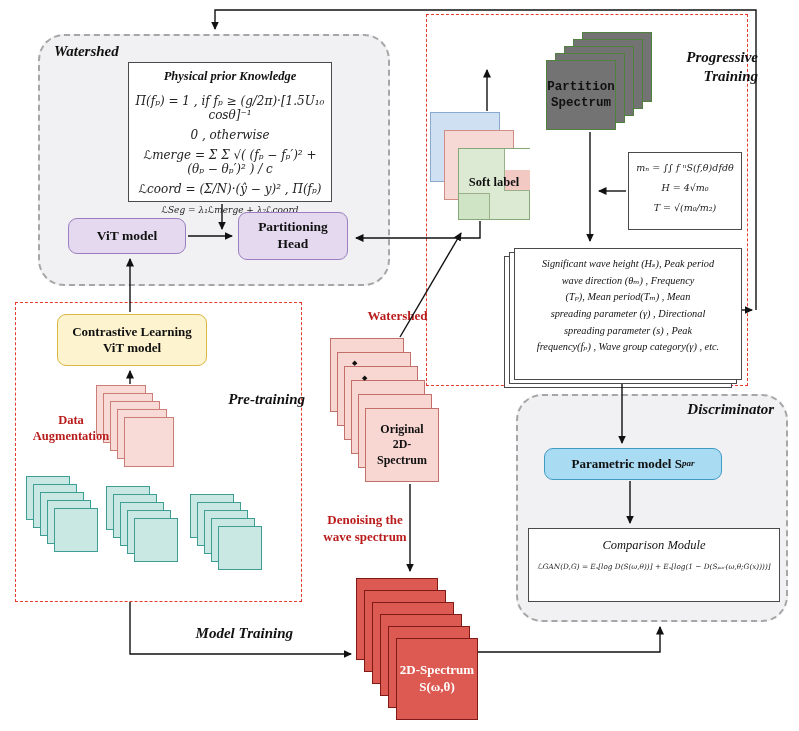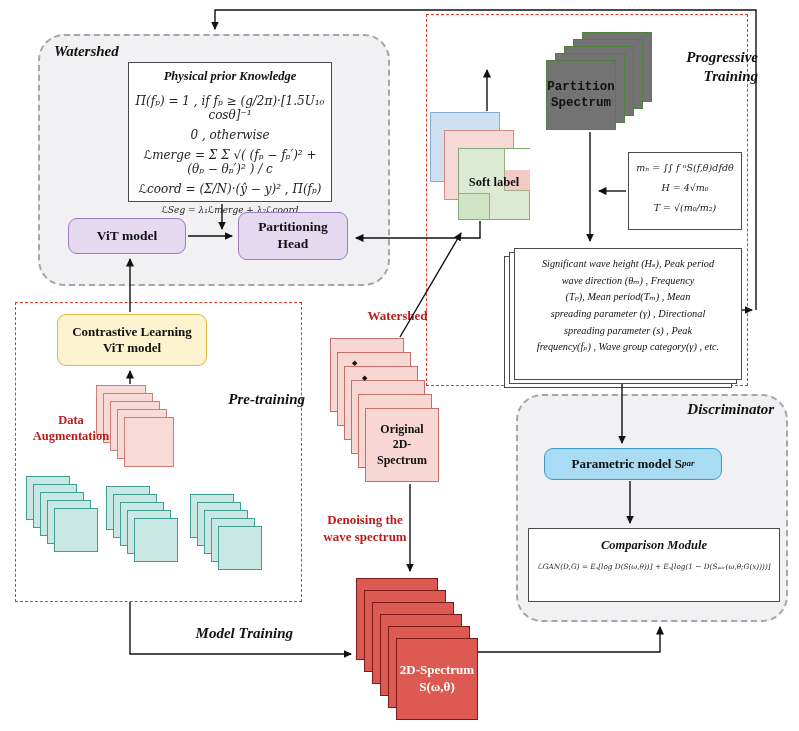--- a/index.html
+++ b/index.html
@@ -35,21 +35,21 @@
   .prior{display:flex;flex-direction:column;align-items:center;}
   .prior-title{font-weight:bold;font-style:italic;font-size:12.5px;margin:6px 0 7px;text-align:center;}
   .t6{font-size:12px;margin:3px 5px;}
   .t9{font-size:9px;margin-top:6px;}
   .mline{font-size:9.5px;line-height:2.1;}
   .params{padding-top:7px;}
   .pline{font-style:italic;font-size:10.3px;line-height:1.62;text-align:center;}
   .softlbl{position:absolute;left:0;right:0;top:26px;text-align:center;font-weight:bold;font-size:12.5px;color:#111;}
   .patch{position:absolute;}
   .diamond{position:absolute;font-size:7px;color:#111;line-height:1;}
-  .cmp-title{font-weight:bold;font-style:italic;font-size:12.5px;text-align:center;margin-top:9px;}
+  .cmp-title{font-weight:normal;font-style:italic;font-size:12.5px;text-align:center;margin-top:9px;}
   .cmp-eq{font-size:7.3px;margin-top:9px;}
 </style>
 </head>
 <body>
 
 <div class="canvas">
 
   <div class="abs dashred" style="left:426px;top:14px;width:322px;height:372px"></div>
 
   <div class="abs graybox" style="left:38px;top:34px;width:352px;height:252px"></div>

